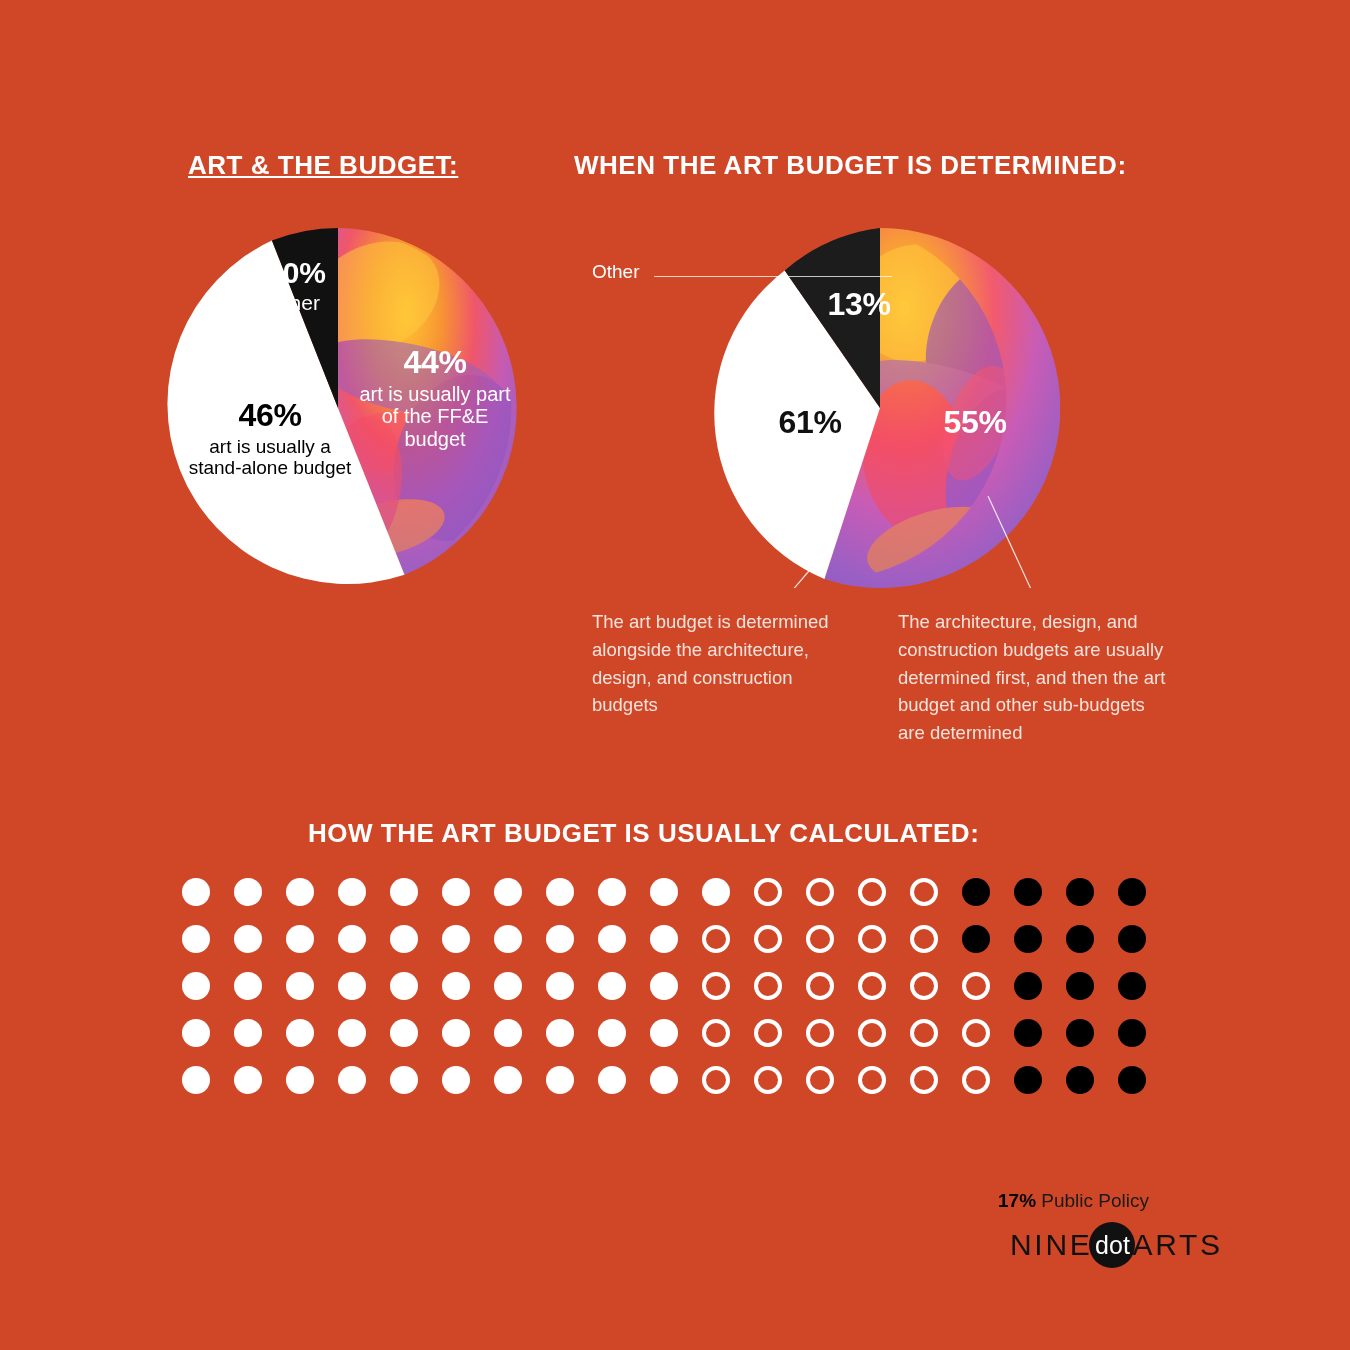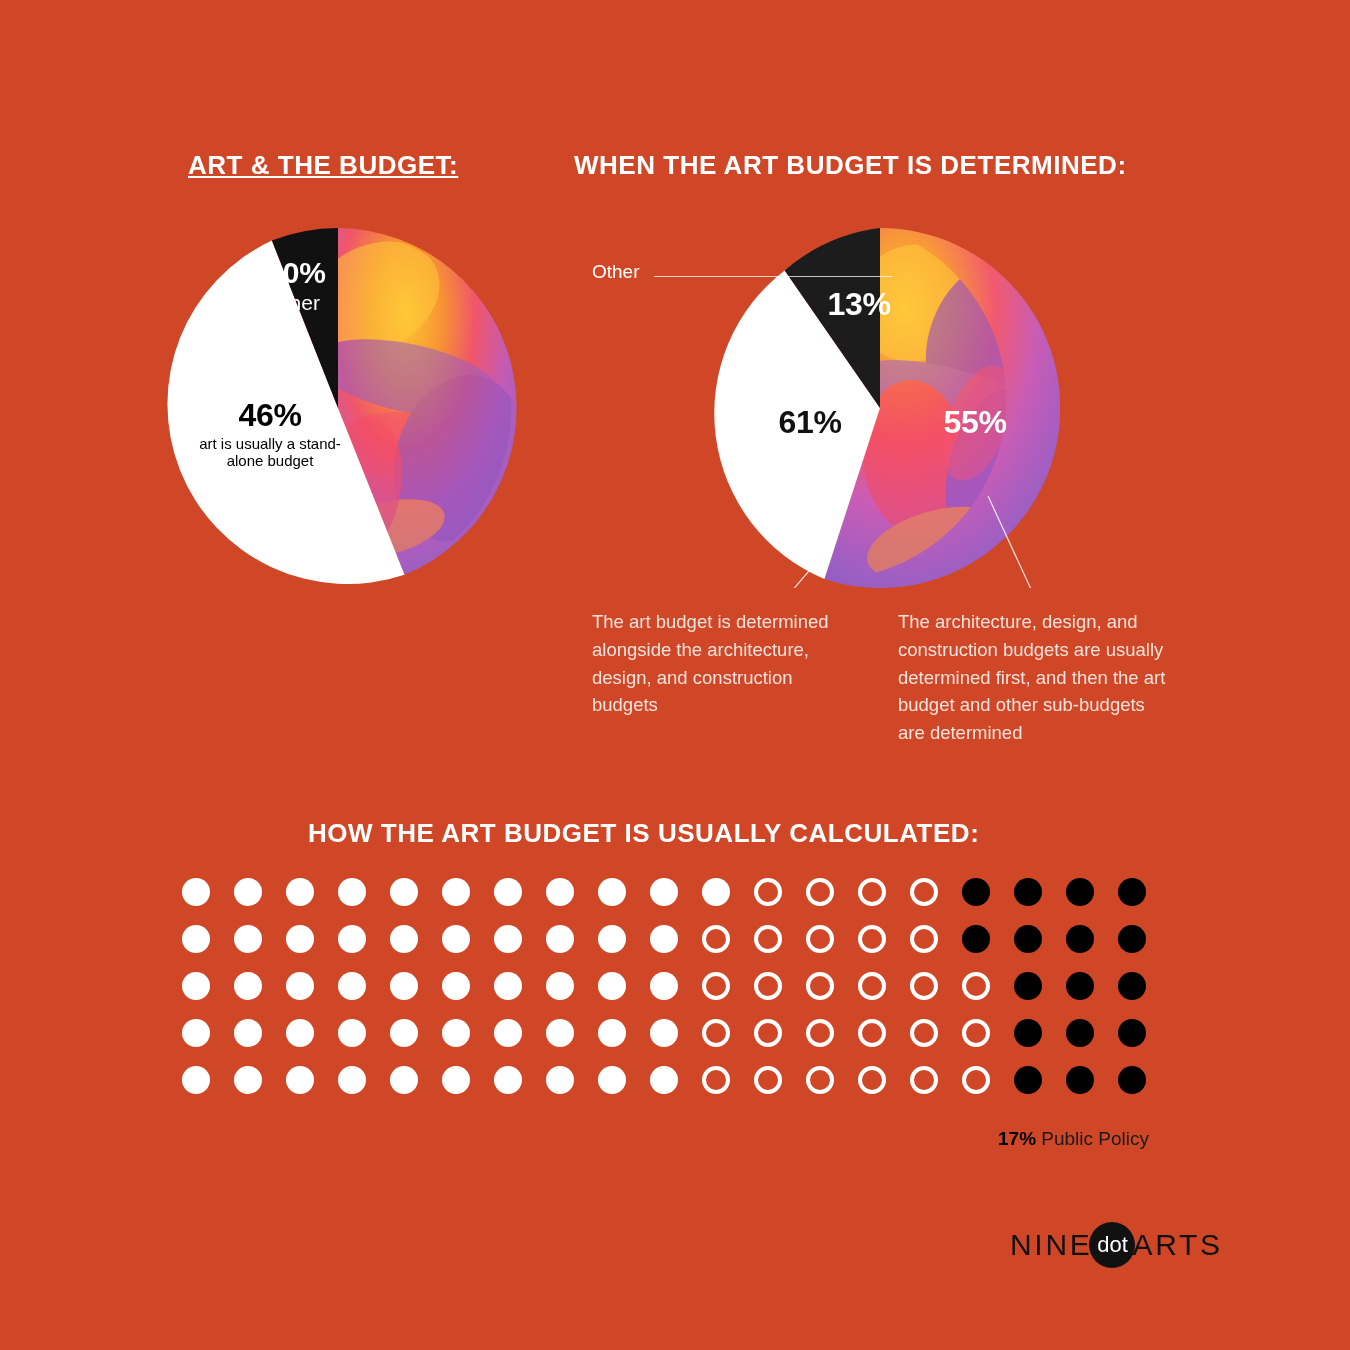--- a/index.html
+++ b/index.html
@@ -54,21 +54,21 @@
   #p1-other { left: 236px; top: 256px; width: 120px; color: #ffffff; }
   #p1-other .pct { font-size: 30px; }
   #p1-other .sub { font-size: 21px; margin-top: 1px; }
 
   #p1-ffe { left: 350px; top: 345px; width: 170px; color: #ffffff; }
   #p1-ffe .pct { font-size: 32px; }
   #p1-ffe .sub { font-size: 20px; margin-top: 2px; }
 
   #p1-standalone { left: 185px; top: 398px; width: 170px; color: #000000; }
   #p1-standalone .pct { font-size: 32px; }
-  #p1-standalone .sub { font-size: 15px; margin-top: 2px; }
+  #p1-standalone .sub { font-size: 19px; margin-top: 2px; }
 
   
   #p2-other { left: 804px; top: 287px; width: 110px; color: #ffffff; }
   #p2-other .pct { font-size: 32px; }
 
   #p2-alongside { left: 755px; top: 405px; width: 110px; color: #111111; }
   #p2-alongside .pct { font-size: 32px; }
 
   #p2-first { left: 920px; top: 405px; width: 110px; color: #ffffff; }
   #p2-first .pct { font-size: 32px; }
@@ -125,21 +125,21 @@
   .legend-item {
     position: absolute;
     font-size: 19px;
     line-height: 1.35;
   }
   .legend-item .lg-pct { font-weight: bold; }
   #legend-fixed { left: 182px; top: 1126px; color: #f6e7e1; width: 300px; }
   #legend-fixed .lg-pct { color: #ffffff; }
   #legend-percentage { left: 718px; top: 1126px; color: #f6e7e1; width: 200px; }
   #legend-percentage .lg-pct { color: #ffffff; }
-  #legend-public { left: 998px; top: 1126px; color: #1a1a1a; width: 220px; }
+  #legend-public { left: 998px; top: 1188px; color: #1a1a1a; width: 220px; }
   #legend-public .lg-pct { color: #000000; }
 
   
   #logo {
     position: absolute;
     left: 1010px;
     top: 1222px;
     display: flex;
     align-items: center;
     color: #111111;
@@ -154,21 +154,21 @@
     height: 46px;
     border-radius: 50%;
     background: #111111;
     display: flex;
     align-items: center;
     justify-content: center;
     margin: 0 -3px;
   }
   #logo-dot-circle span {
     color: #ffffff;
-    font-size: 22px;
+    font-size: 25px;
     font-weight: normal;
   }
 </style>
 </head>
 <body>
 
 <div id="infographic">
 
   <div class="section-title" id="title-budget">ART &amp; THE BUDGET:</div>
 
@@ -210,20 +210,24 @@
 
       <path d="M180,180 L113.9,12.6 A180,180 0 0 1 180,0 Z" fill="#111111"></path>
     </svg>
   </div>
 
   <div class="pie-label" id="p1-other">
     <span class="pct">10%</span>
     <span class="sub">other</span>
   </div>
 
+  <div class="pie-label" id="p1-ffe">
+    <span class="pct">44%</span>
+    <span class="sub">art is usually part of the FF&amp;E budget</span>
+  </div>
 
   <div class="pie-label" id="p1-standalone">
     <span class="pct">46%</span>
     <span class="sub">art is usually a stand-alone budget</span>
   </div>
 
   <div class="pie-wrap" id="pie-2" style="left:700px; top:228px;">
     <svg class="pie-svg" width="360" height="360" viewBox="0 0 360 360">
       <defs>
         <radialGradient id="paint2" cx="34%" cy="22%" r="95%">

